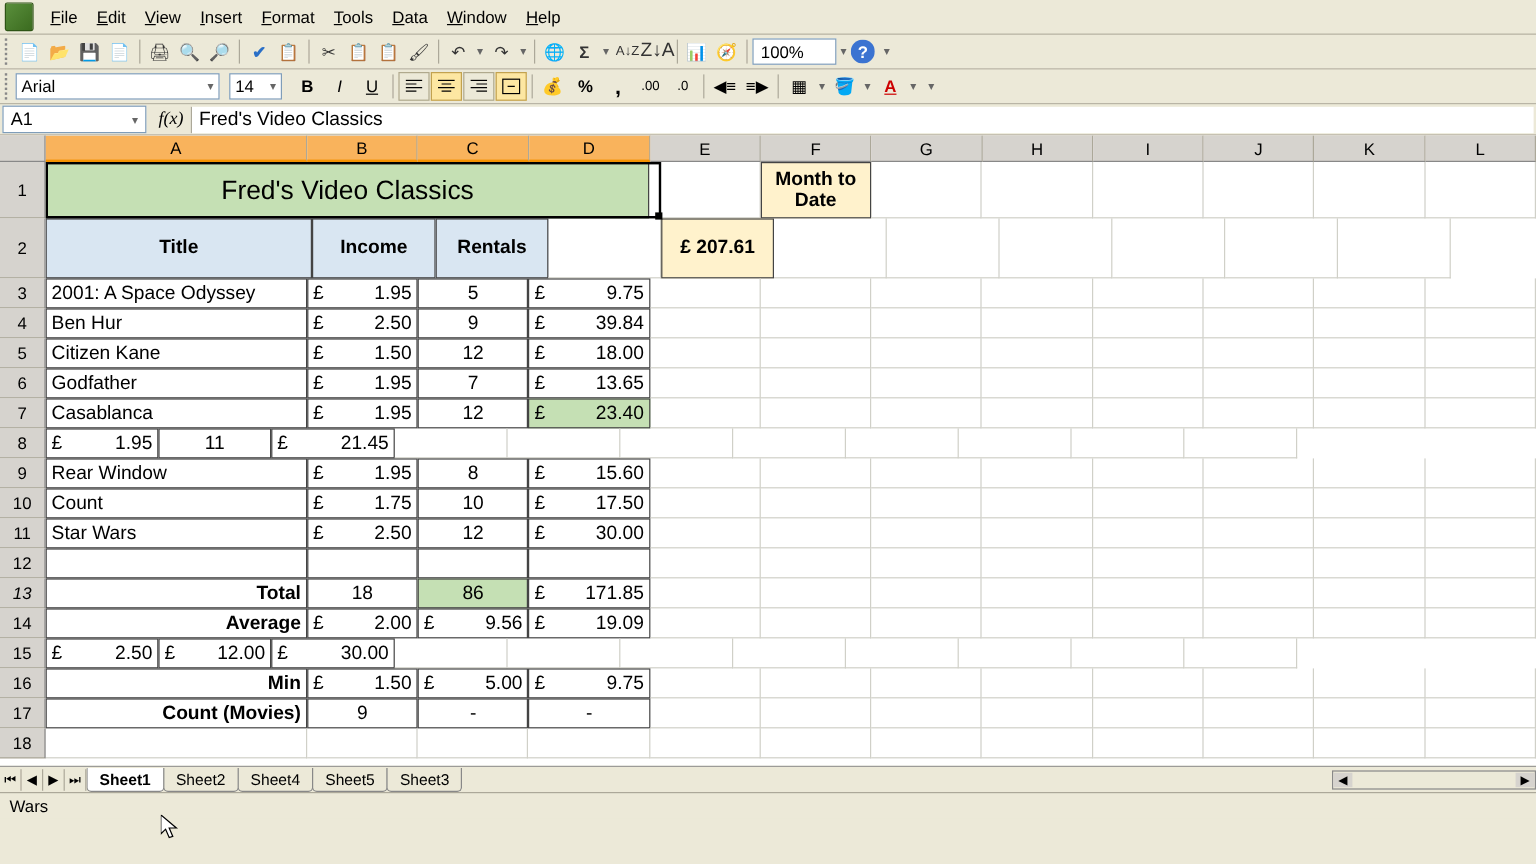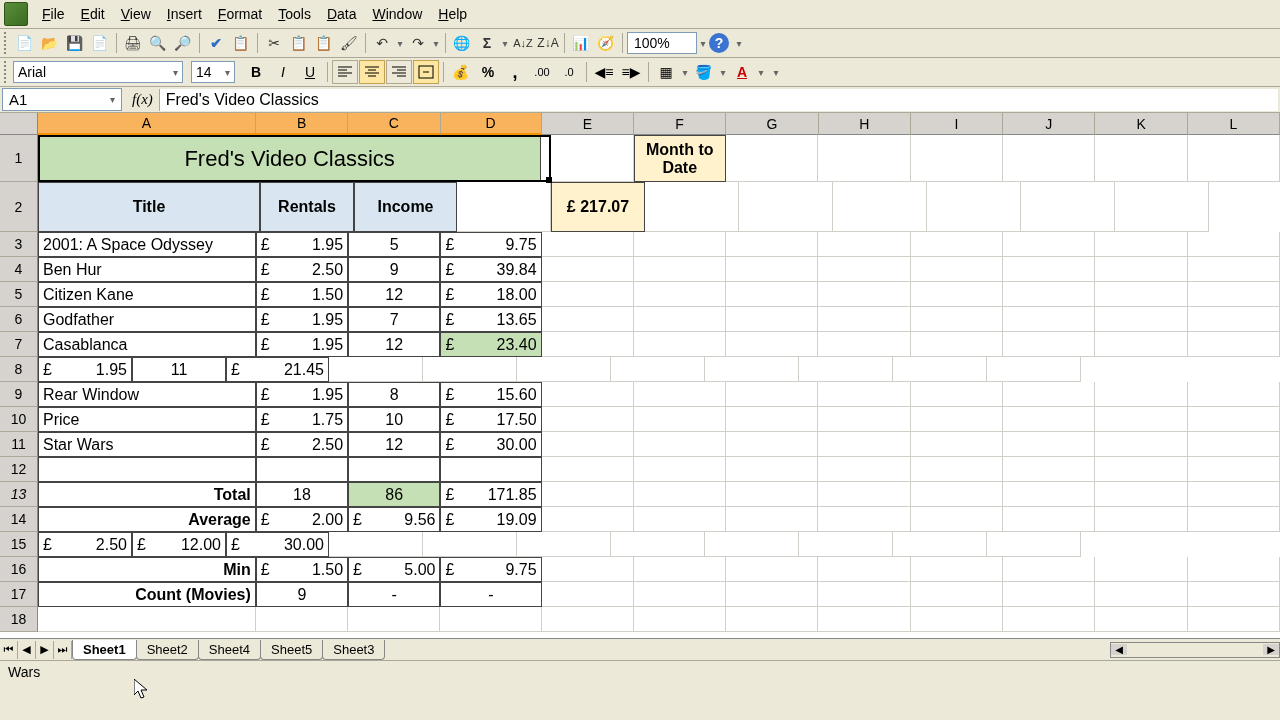--- a/index.html
+++ b/index.html
@@ -127,21 +127,21 @@
   <div class="tbsep-line"></div>
   <div class="tb-btn">🌐</div>
   <div class="tb-btn">
       <b>Σ</b>
     </div>
     <div class="tb-dd">▾</div>
   <div class="tb-btn">
       <span style="font-size:11px">A↓Z</span>
     </div>
   <div class="tb-btn">
-      <span style="font-size:12px">Z↓A</span>
+      <span style="font-size:16px">Z↓A</span>
     </div>
   <div class="tbsep-line"></div>
   <div class="tb-btn">📊</div>
   <div class="tb-btn">🧭</div>
   <div class="tbsep-line"></div>
   <span class="zoom-box">100%</span>
     <div class="tb-dd">▾</div>
   <div class="tb-btn" style="background:#3b73d1;border-radius:50%;color:#fff;width:20px;height:20px;font-weight:bold">?</div>
   <div class="tb-dd" style="margin-left:4px">▾</div>
 </div>
@@ -280,24 +280,24 @@
           <div class="cell mtd-box" style="width: 94px; height: 47px; flex-direction: column; line-height: 1.1;">Month to<br>Date</div>
           <div class="cell " style="width: 94px; height: 47px;"></div>
           <div class="cell " style="width: 94px; height: 47px;"></div>
           <div class="cell " style="width: 94px; height: 47px;"></div>
           <div class="cell " style="width: 94px; height: 47px;"></div>
           <div class="cell " style="width: 94px; height: 47px;"></div>
           <div class="cell " style="width: 94px; height: 47px;"></div>
         </div>
         <div class="gridrow" style="height: 50px;">
           <div class="cell hdr-cell" style="width: 222px; height: 50px;">Title</div>
+          <div class="cell hdr-cell" style="width: 103px; height: 50px;">Income</div>
           <div class="cell hdr-cell" style="width: 94px; height: 50px;">Rentals</div>
-          <div class="cell hdr-cell" style="width: 103px; height: 50px;">Income</div>
           <div class="cell " style="width: 94px; height: 50px;"></div>
-          <div class="cell mtd-box bold" style="width: 94px; height: 50px;">£ 217.07</div>
+          <div class="cell mtd-box bold" style="width: 94px; height: 50px;">£ 207.61</div>
           <div class="cell " style="width: 94px; height: 50px;"></div>
           <div class="cell " style="width: 94px; height: 50px;"></div>
           <div class="cell " style="width: 94px; height: 50px;"></div>
           <div class="cell " style="width: 94px; height: 50px;"></div>
           <div class="cell " style="width: 94px; height: 50px;"></div>
           <div class="cell " style="width: 94px; height: 50px;"></div>
         </div>
         <div class="gridrow">
           <div class="cell data-cell" style="width: 222px; height: 25px;">2001: A Space Odyssey</div>
           <div class="cell data-cell" style="width: 94px; height: 25px;">
@@ -459,21 +459,21 @@
           <div class="cell " style="width: 94px; height: 25px;"></div>
           <div class="cell " style="width: 94px; height: 25px;"></div>
           <div class="cell " style="width: 94px; height: 25px;"></div>
           <div class="cell " style="width: 94px; height: 25px;"></div>
           <div class="cell " style="width: 94px; height: 25px;"></div>
           <div class="cell " style="width: 94px; height: 25px;"></div>
           <div class="cell " style="width: 94px; height: 25px;"></div>
           <div class="cell " style="width: 94px; height: 25px;"></div>
         </div>
         <div class="gridrow">
-          <div class="cell data-cell" style="width: 222px; height: 25px;">Price</div>
+          <div class="cell data-cell" style="width: 222px; height: 25px;">Count</div>
           <div class="cell data-cell" style="width: 94px; height: 25px;">
             <span class="money">
               <span class="money-c">£</span>
               <span class="money-v">1.75</span>
             </span>
           </div>
           <div class="cell data-cell center" style="width: 94px; height: 25px;">10</div>
           <div class="cell data-cell" style="width: 103px; height: 25px;">
             <span class="money">
               <span class="money-c">£</span>

